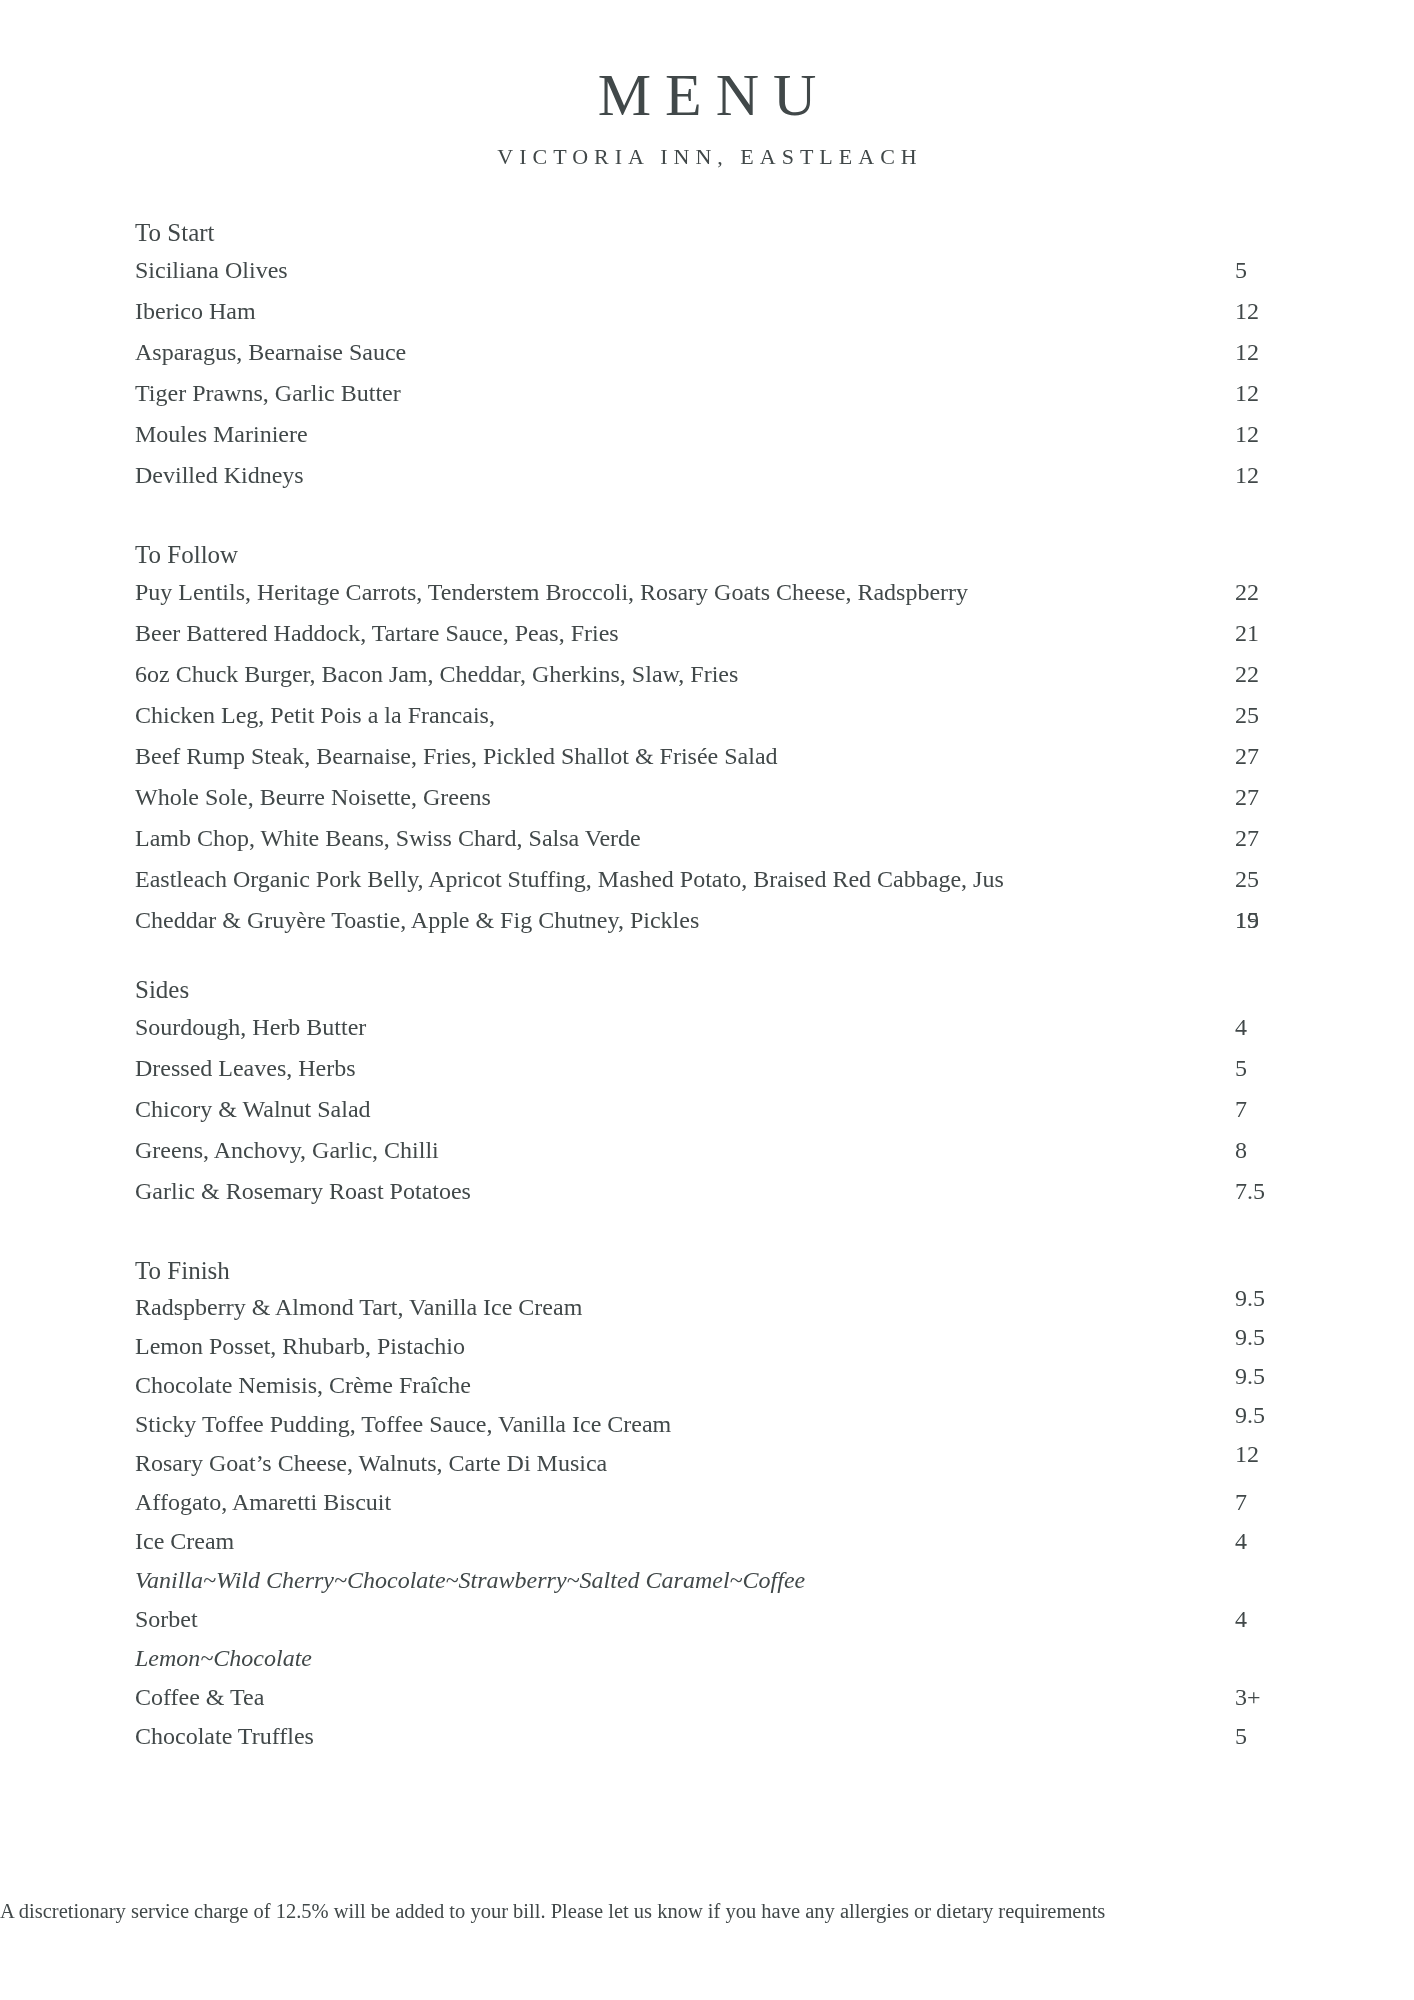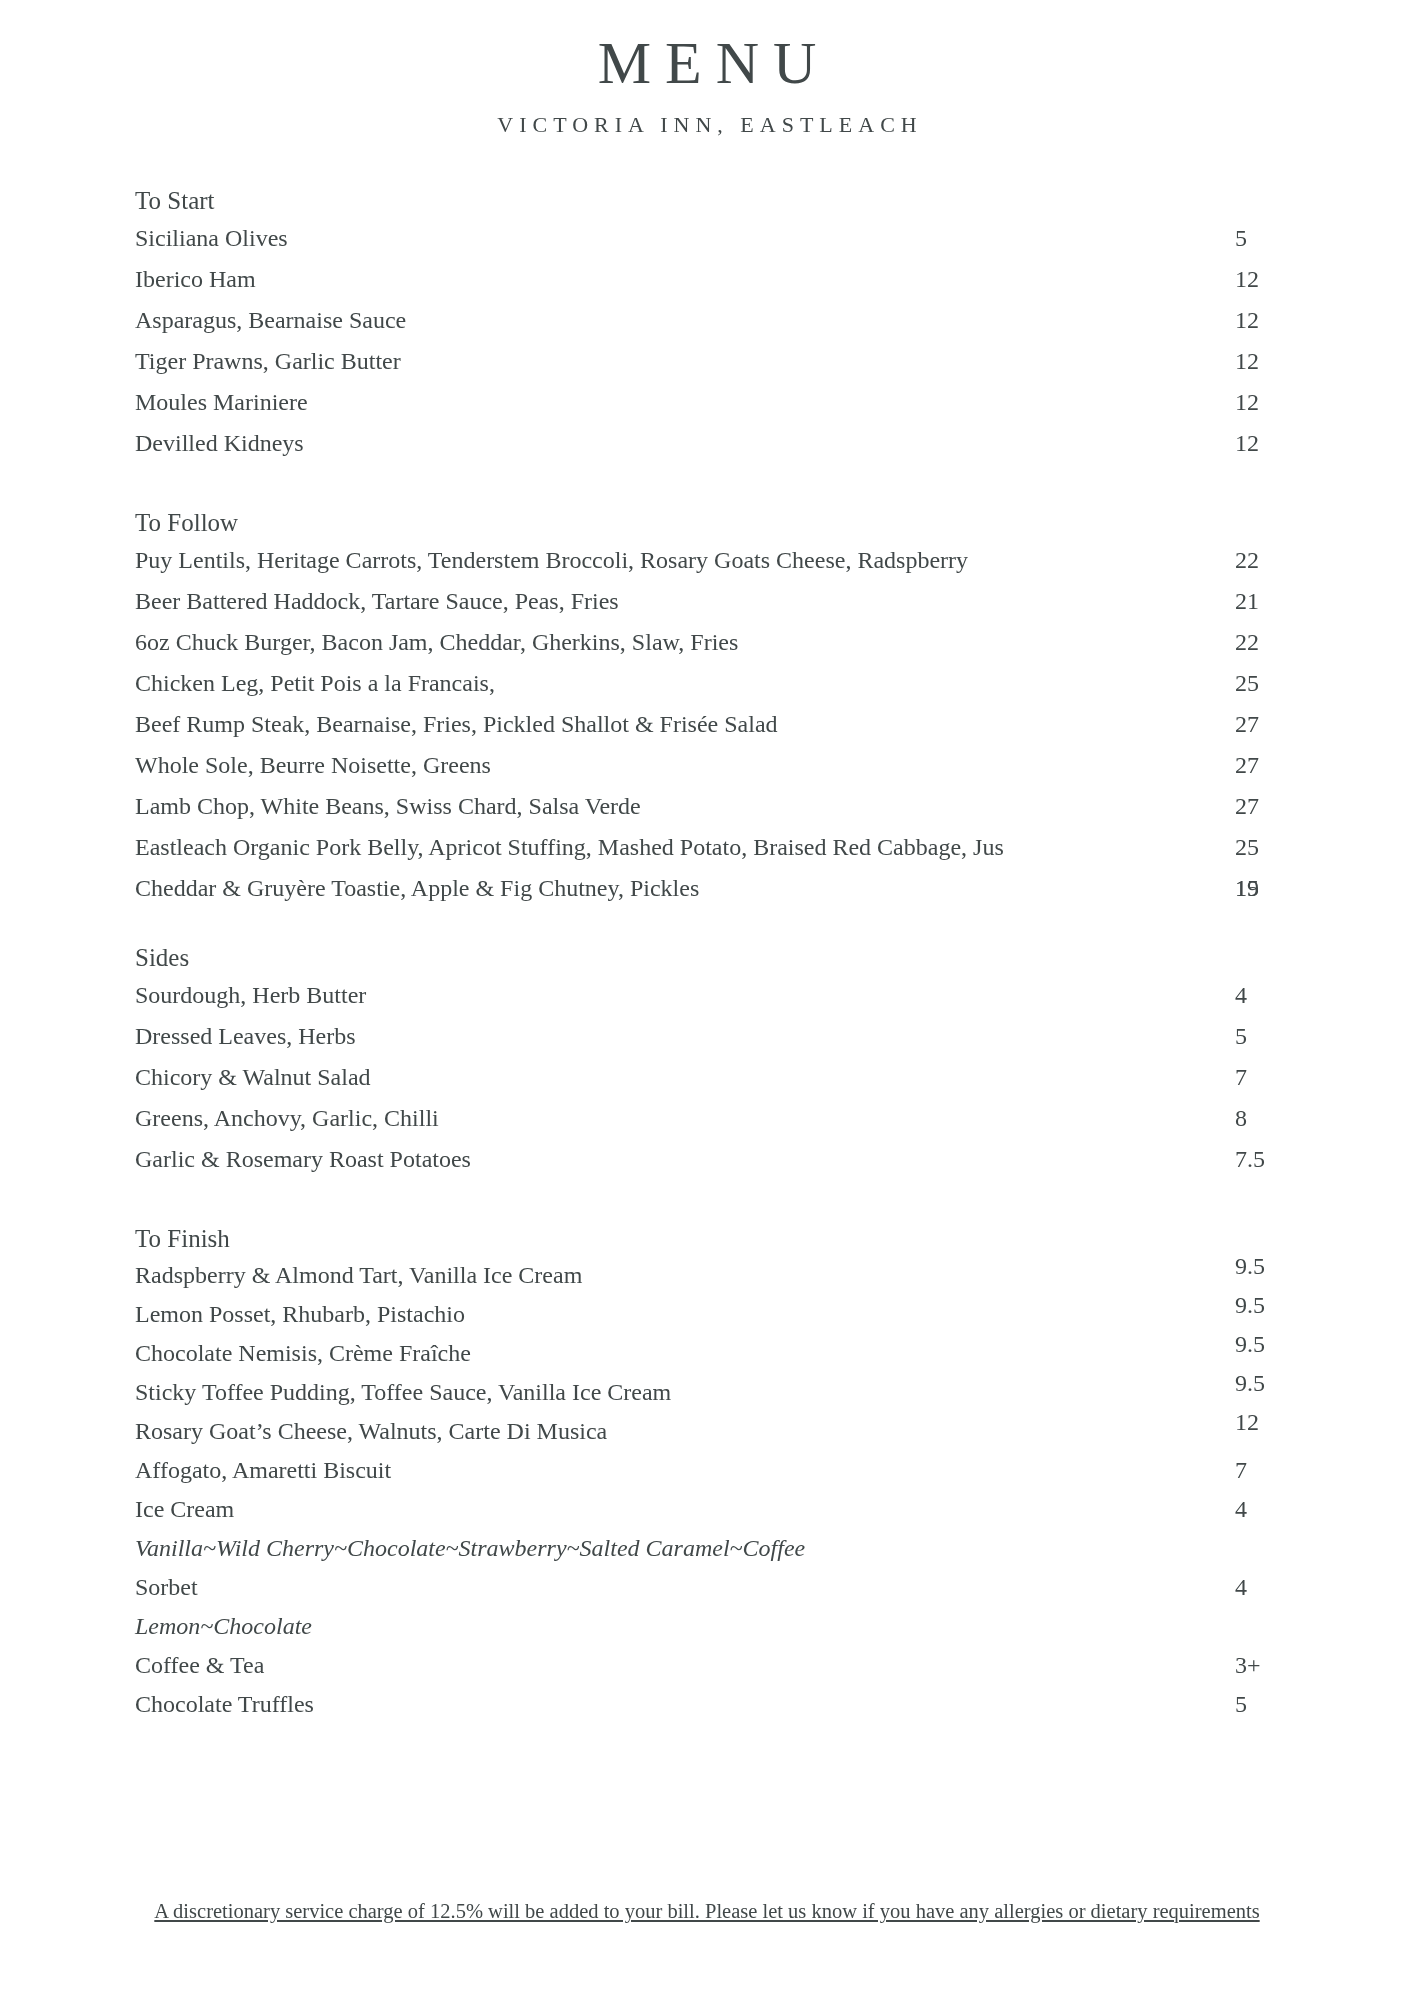--- a/index.html
+++ b/index.html
@@ -13,21 +13,21 @@
     width: 1414px;
     height: 2000px;
     margin: 0 auto;
     background: var(--bg);
     color: var(--text);
     font-family: "Liberation Serif", "DejaVu Serif", serif;
     overflow: hidden;
   }
   header { text-align: center; }
   .title {
-    margin-top: 30px;
+    margin-top: 62px;
     font-size: 60px;
     font-weight: 500;
     letter-spacing: 14px;
     line-height: 1.1;
     padding-left: 14px; 
   }
   .subtitle {
     margin-top: 16px;
     font-size: 22px;
     letter-spacing: 6px;
@@ -64,24 +64,22 @@
   }
   .note {
     font-style: italic;
     text-align: center;
   }
   footer {
     position: absolute;
     top: 1898px;
     left: 0;
     width: 100%;
-    text-align: center;
     font-size: 20.5px;
     line-height: 1.3;
-    text-decoration: underline;
   }
 </style>
 </head>
 <body>
 
 <div class="page">
   <header>
     <div class="title">MENU</div>
     <div class="subtitle">VICTORIA INN, EASTLEACH</div>
   </header>

